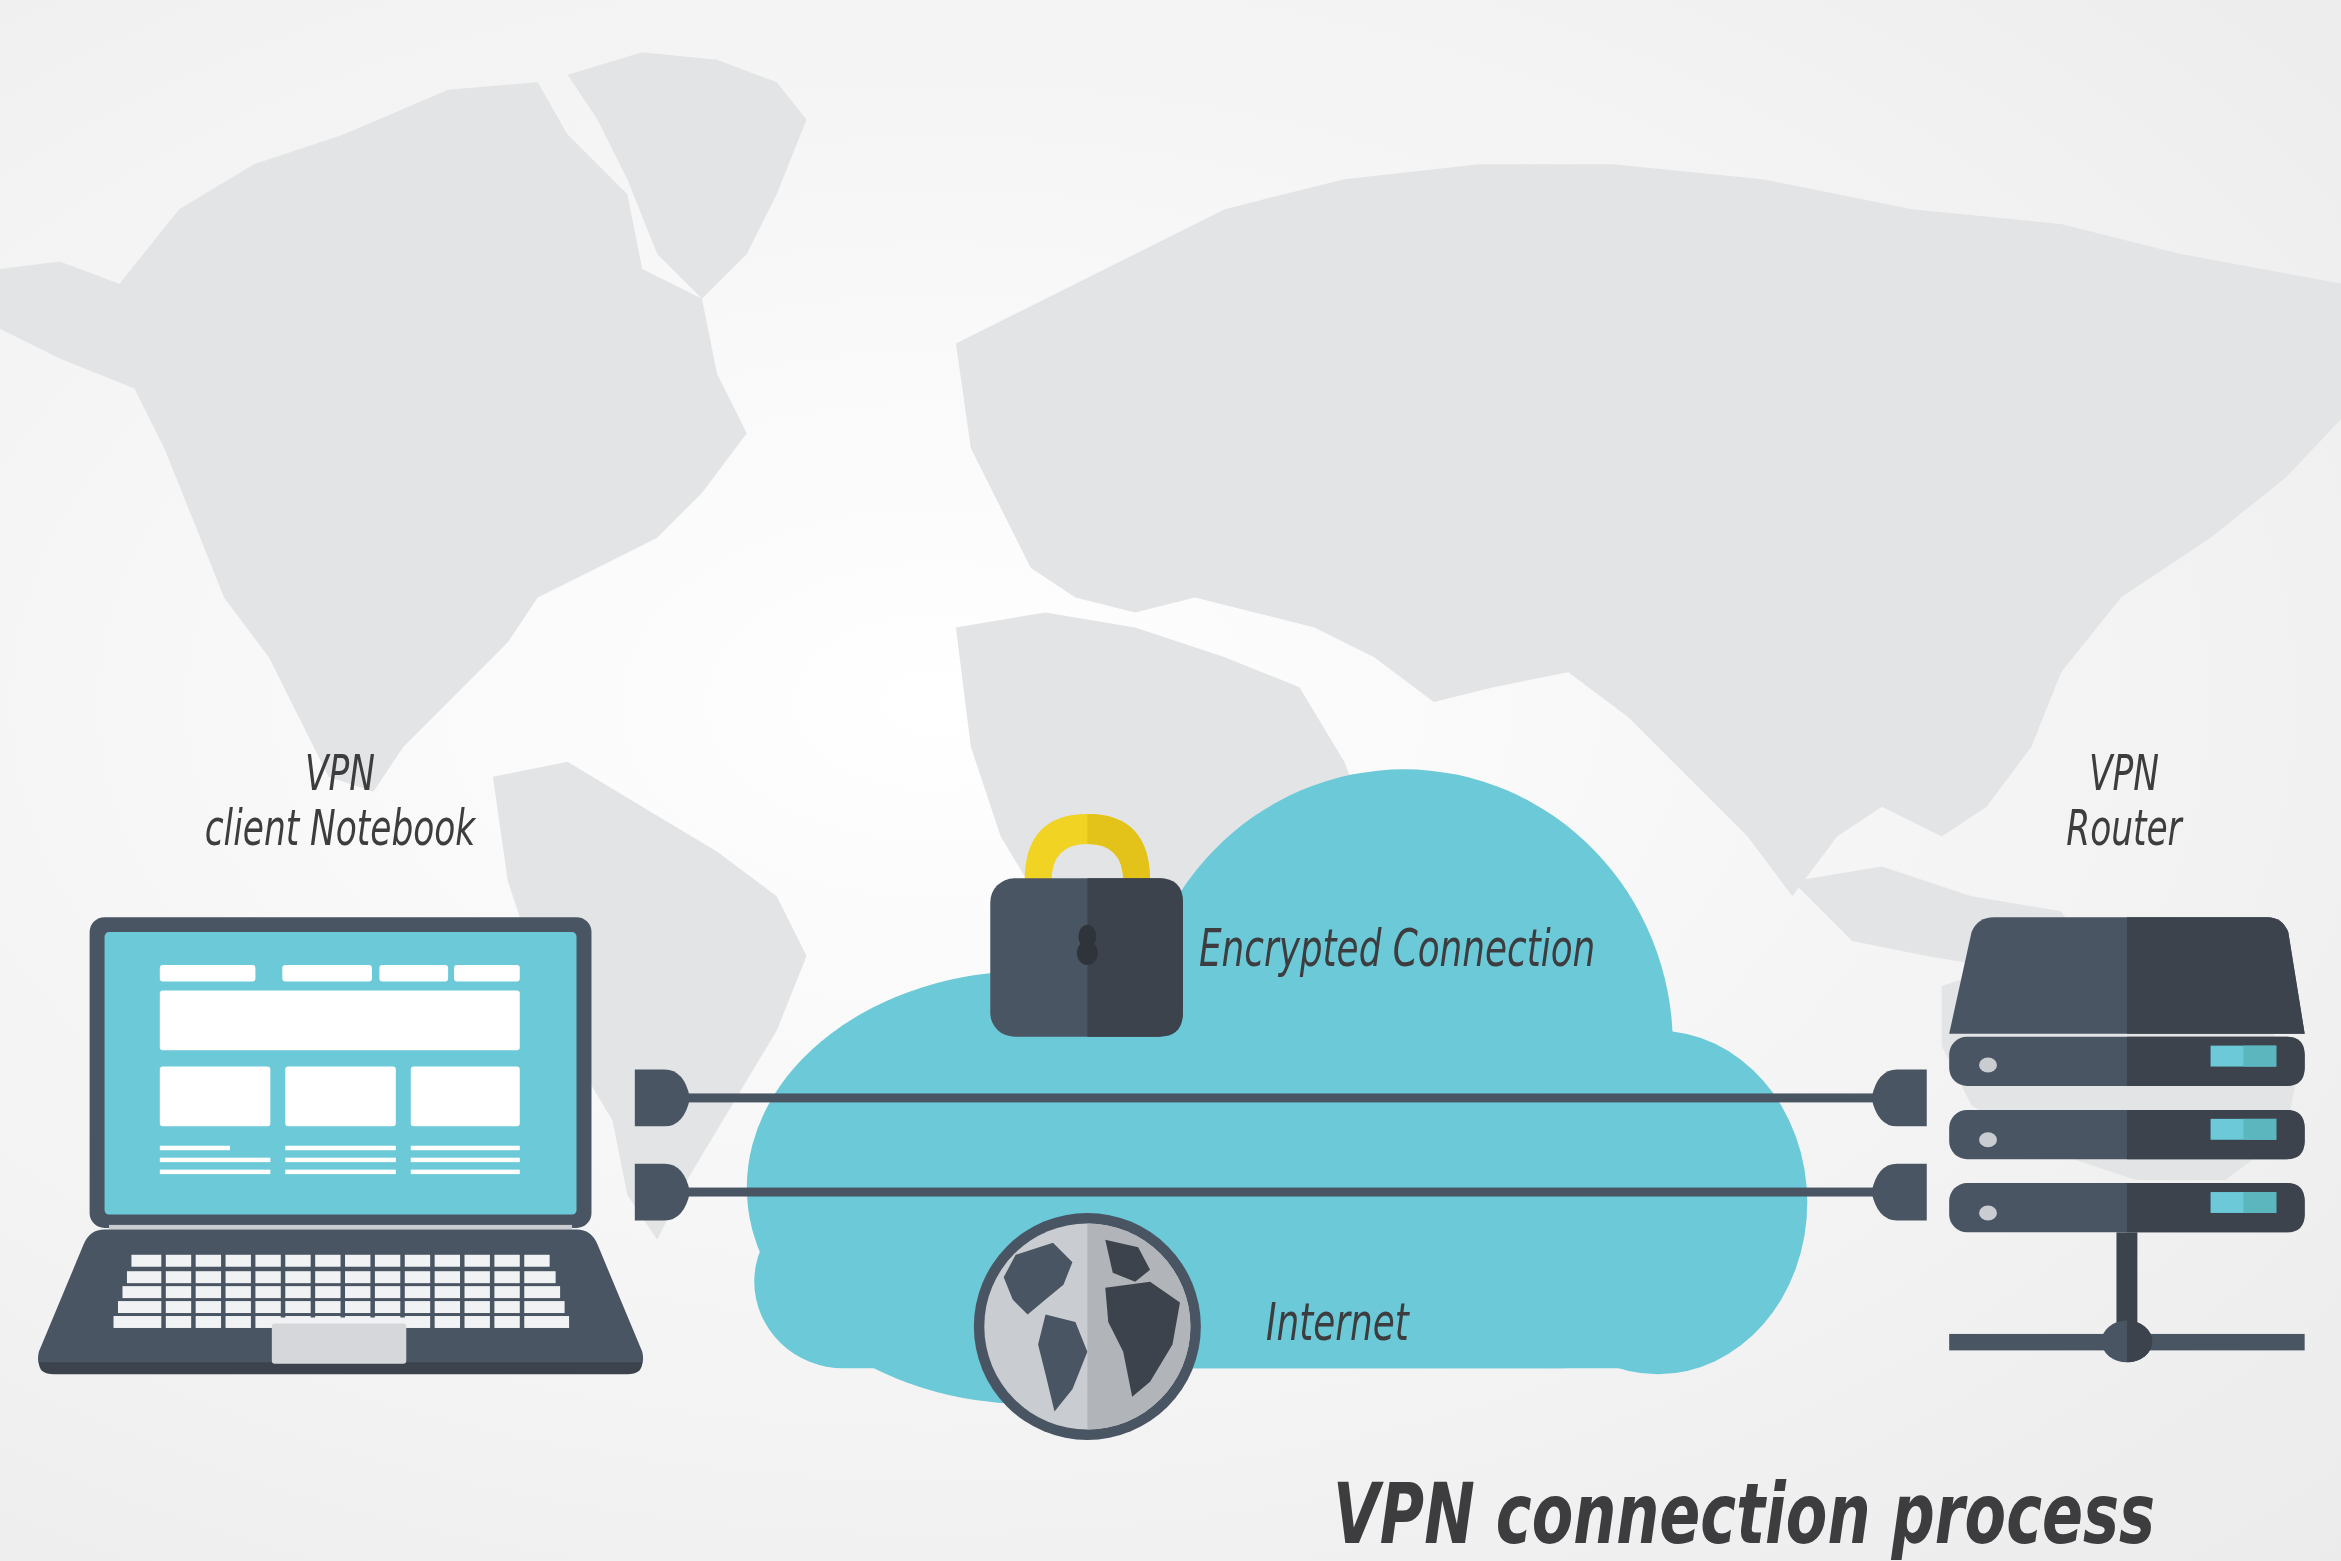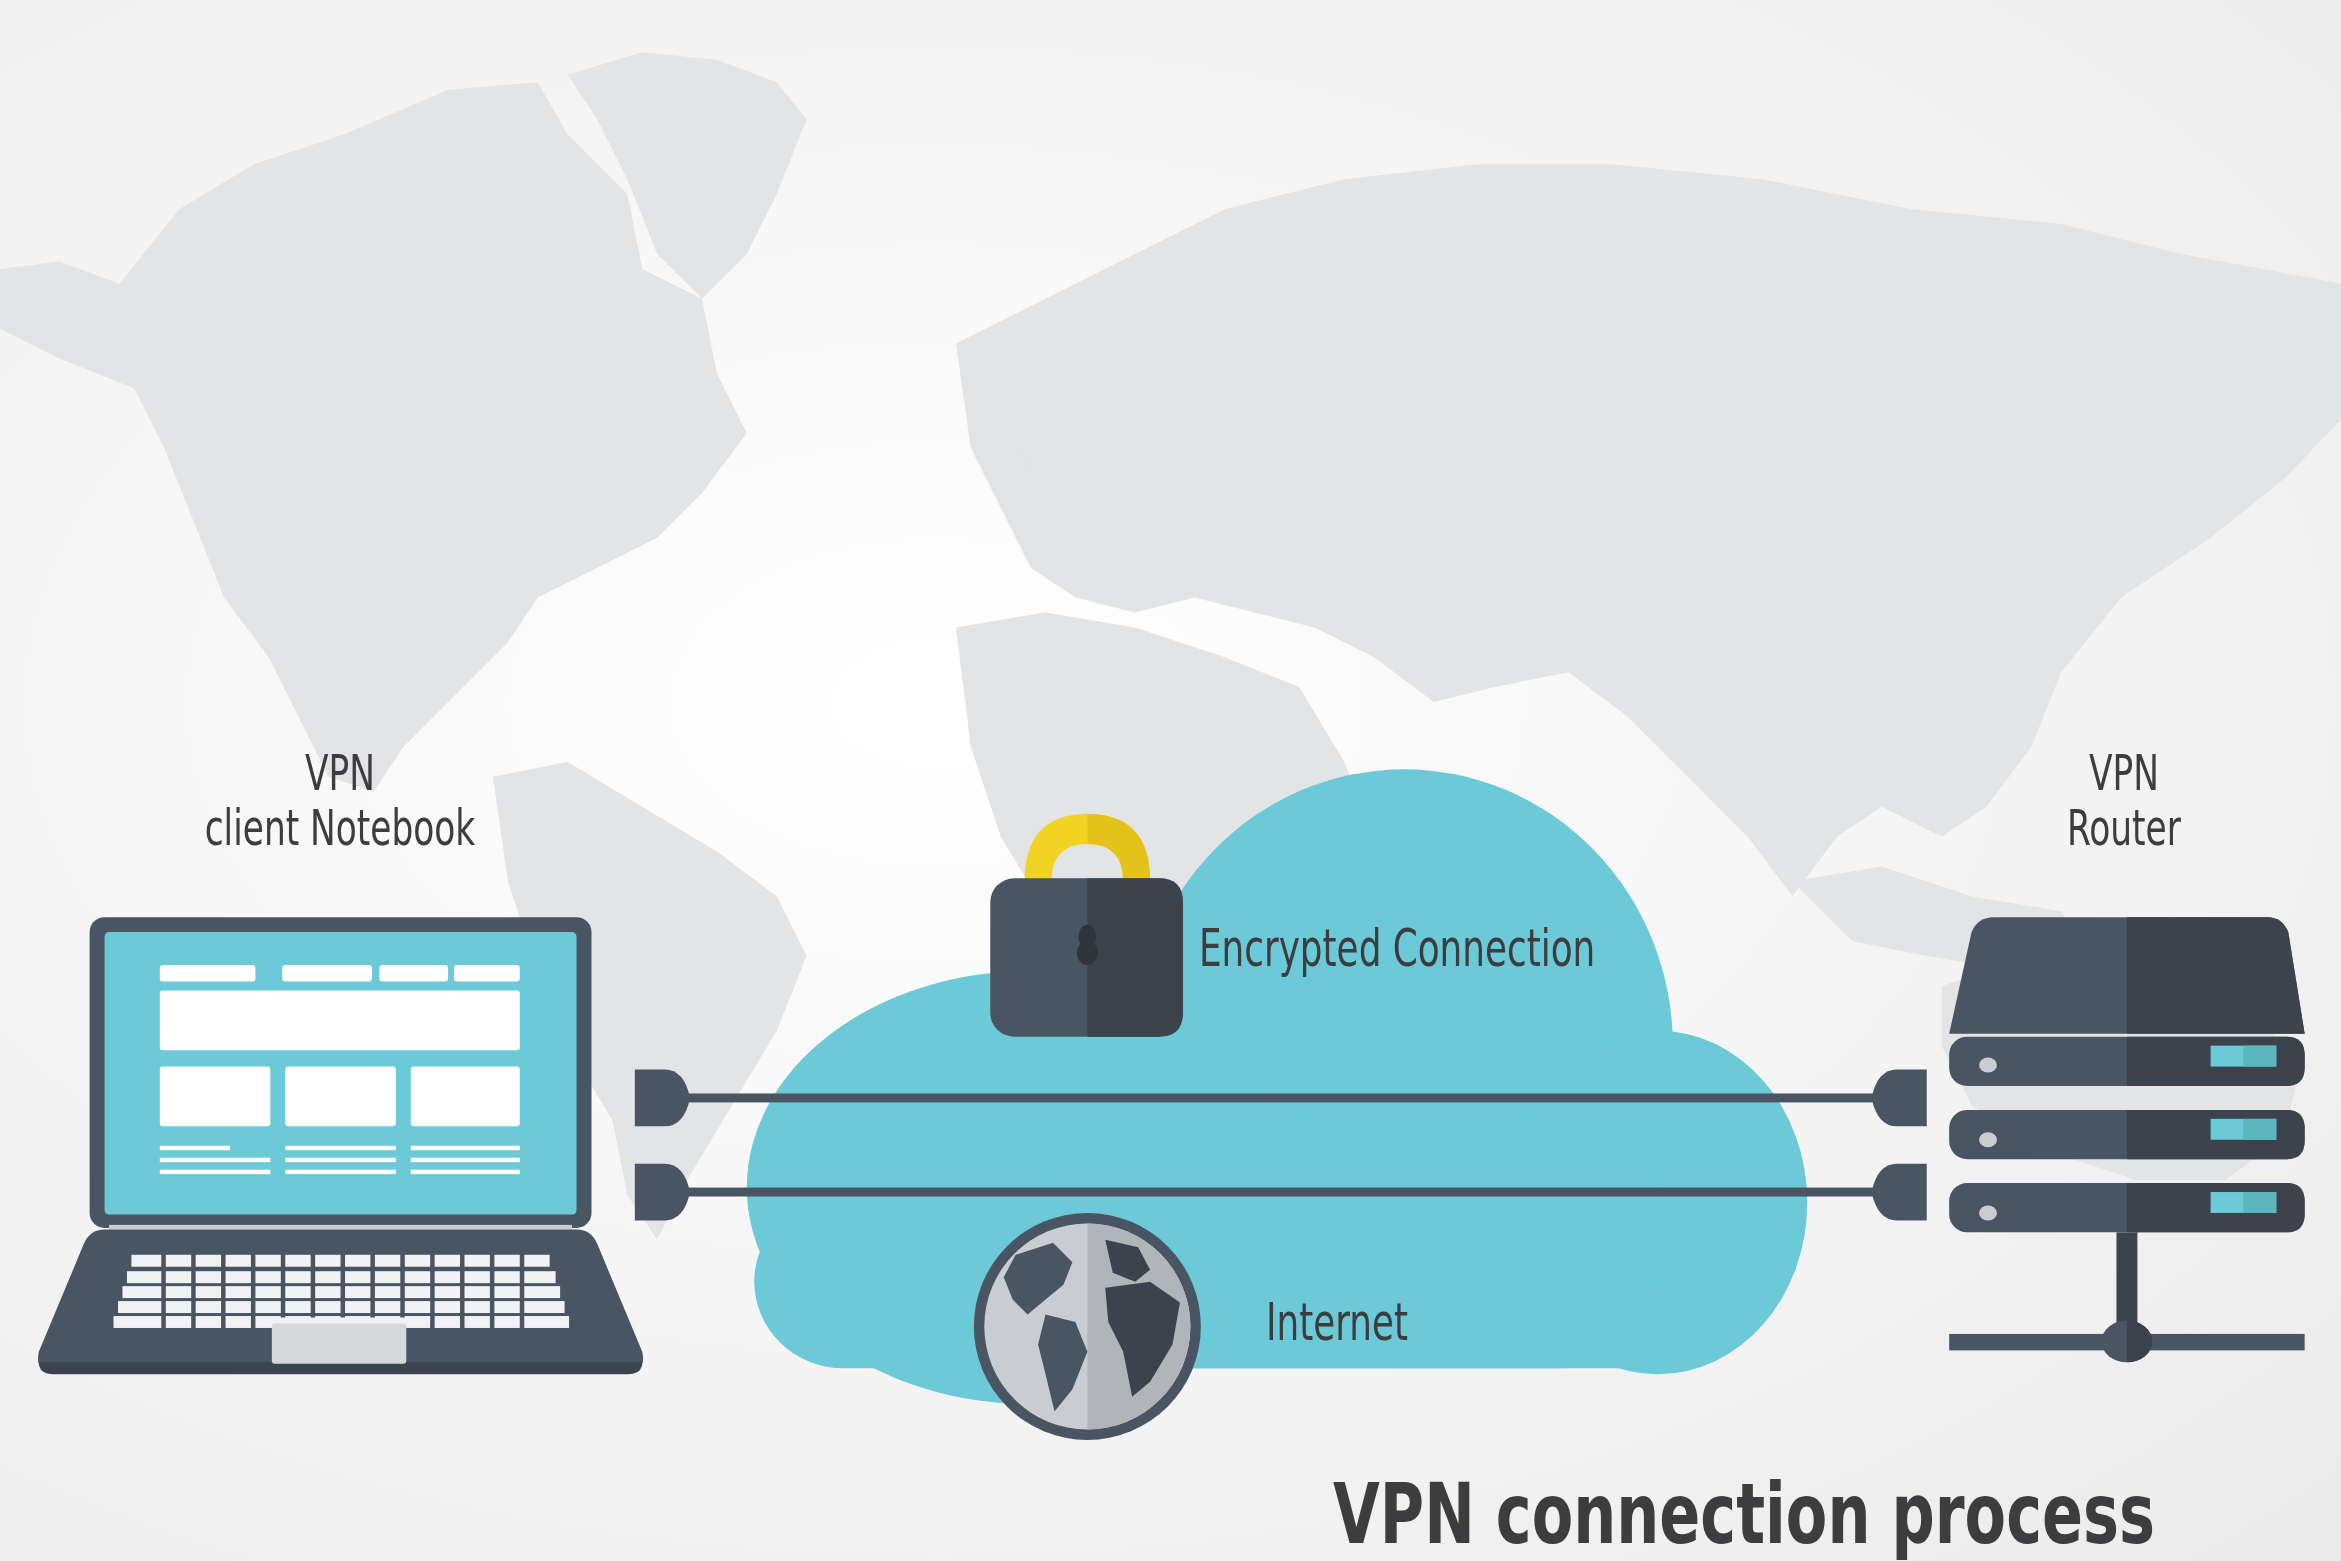--- a/index.html
+++ b/index.html
@@ -2,21 +2,21 @@
 <html style="font-size:9px"><head>
   <meta charset="utf-8">
   <style>
     html, body { margin: 0; padding: 0; }
     body {
       width: 2342px; height: 1561px; overflow: hidden;
       background: radial-gradient(ellipse at 40% 45%, #ffffff 0%, #f6f6f6 45%, #ebebec 100%);
       font-family: "DejaVu Sans", sans-serif;
       position: relative;
     }
-    #stage { position: absolute; left: 0; top: 0; width: 2342px; height: 1561px; }
+    #stage { position: absolute; left: 0; top: 0; width: 2342px; height: 1561px; font-style: italic; }
     .label {
       position: absolute; color: #3d3d3f; text-align: center;
       font-family: "DejaVu Sans Condensed", "DejaVu Sans", sans-serif;
       transform: scaleX(0.78); transform-origin: center top;
       line-height: 1.12; white-space: nowrap;
     }
     #lbl-client { left: 145px; top: 747px; width: 390px; font-size: 49px; }
     #lbl-router { left: 1929px; top: 747px; width: 390px; font-size: 49px; }
     #lbl-encrypted { left: 1199px; top: 920px; width: 424px; font-size: 51px; transform-origin: left top; text-align: left; }
     #lbl-internet { left: 1266px; top: 1294px; width: 223px; font-size: 51px; transform-origin: left top; text-align: left; }

